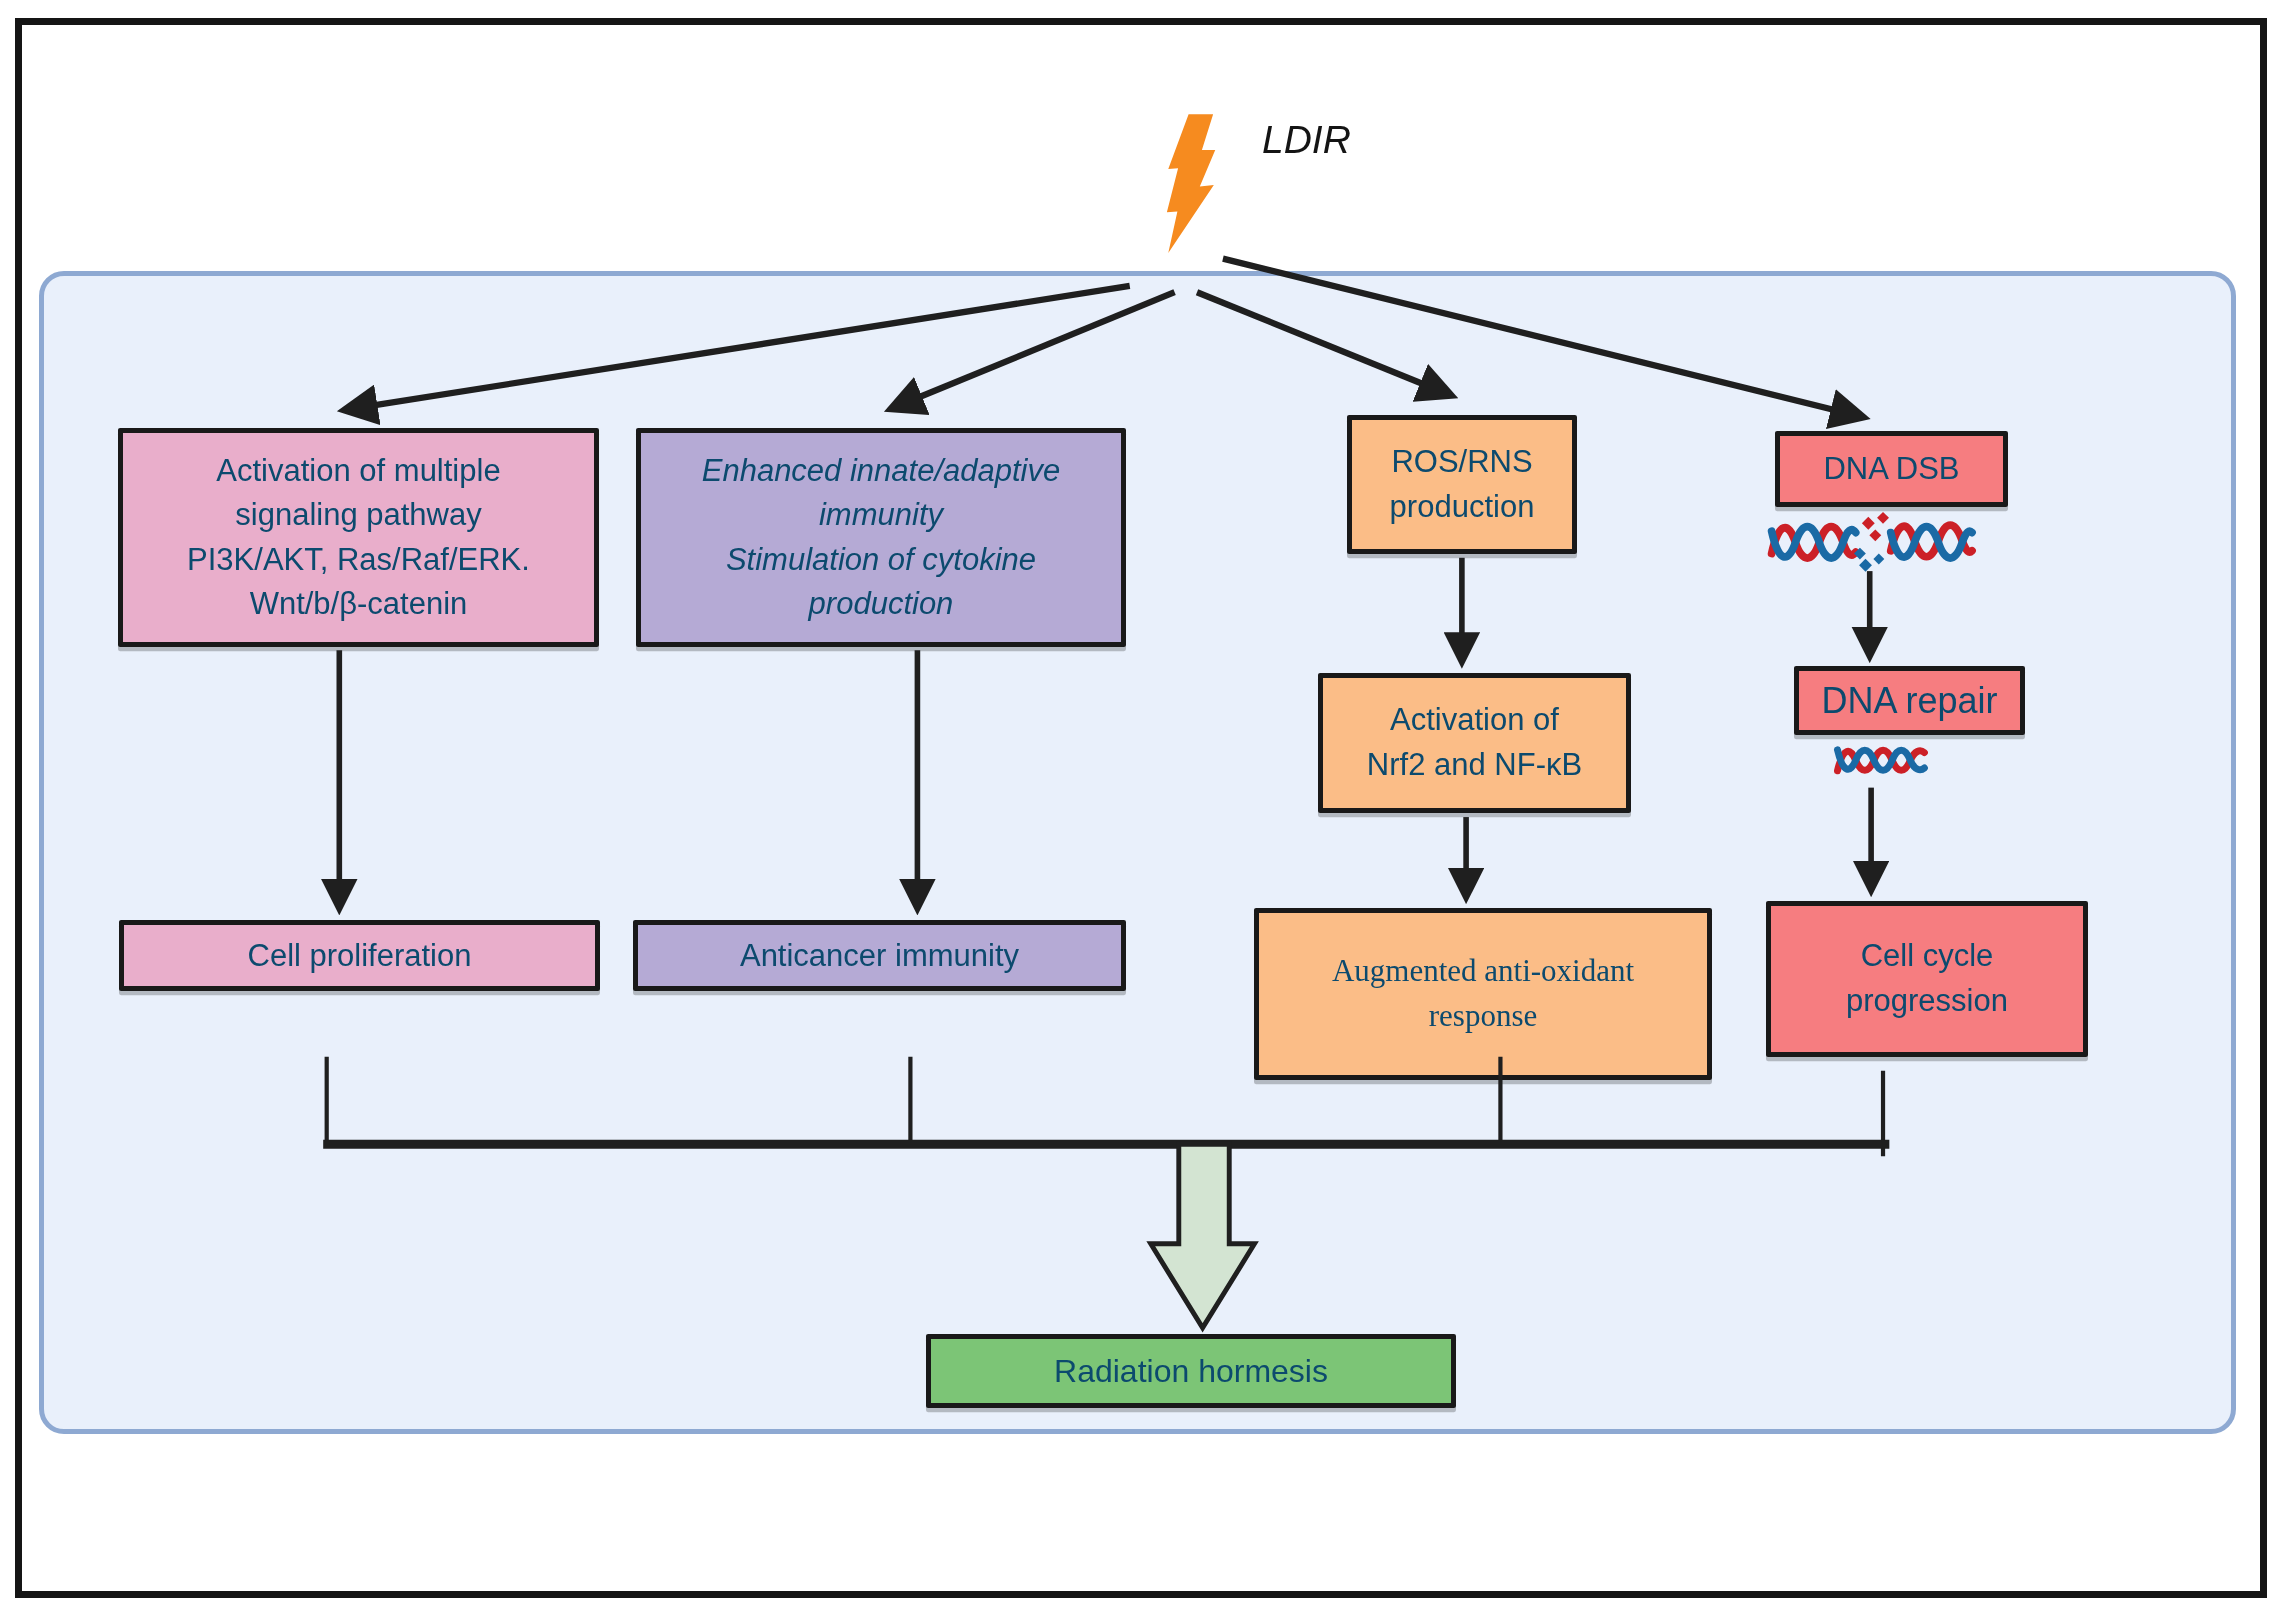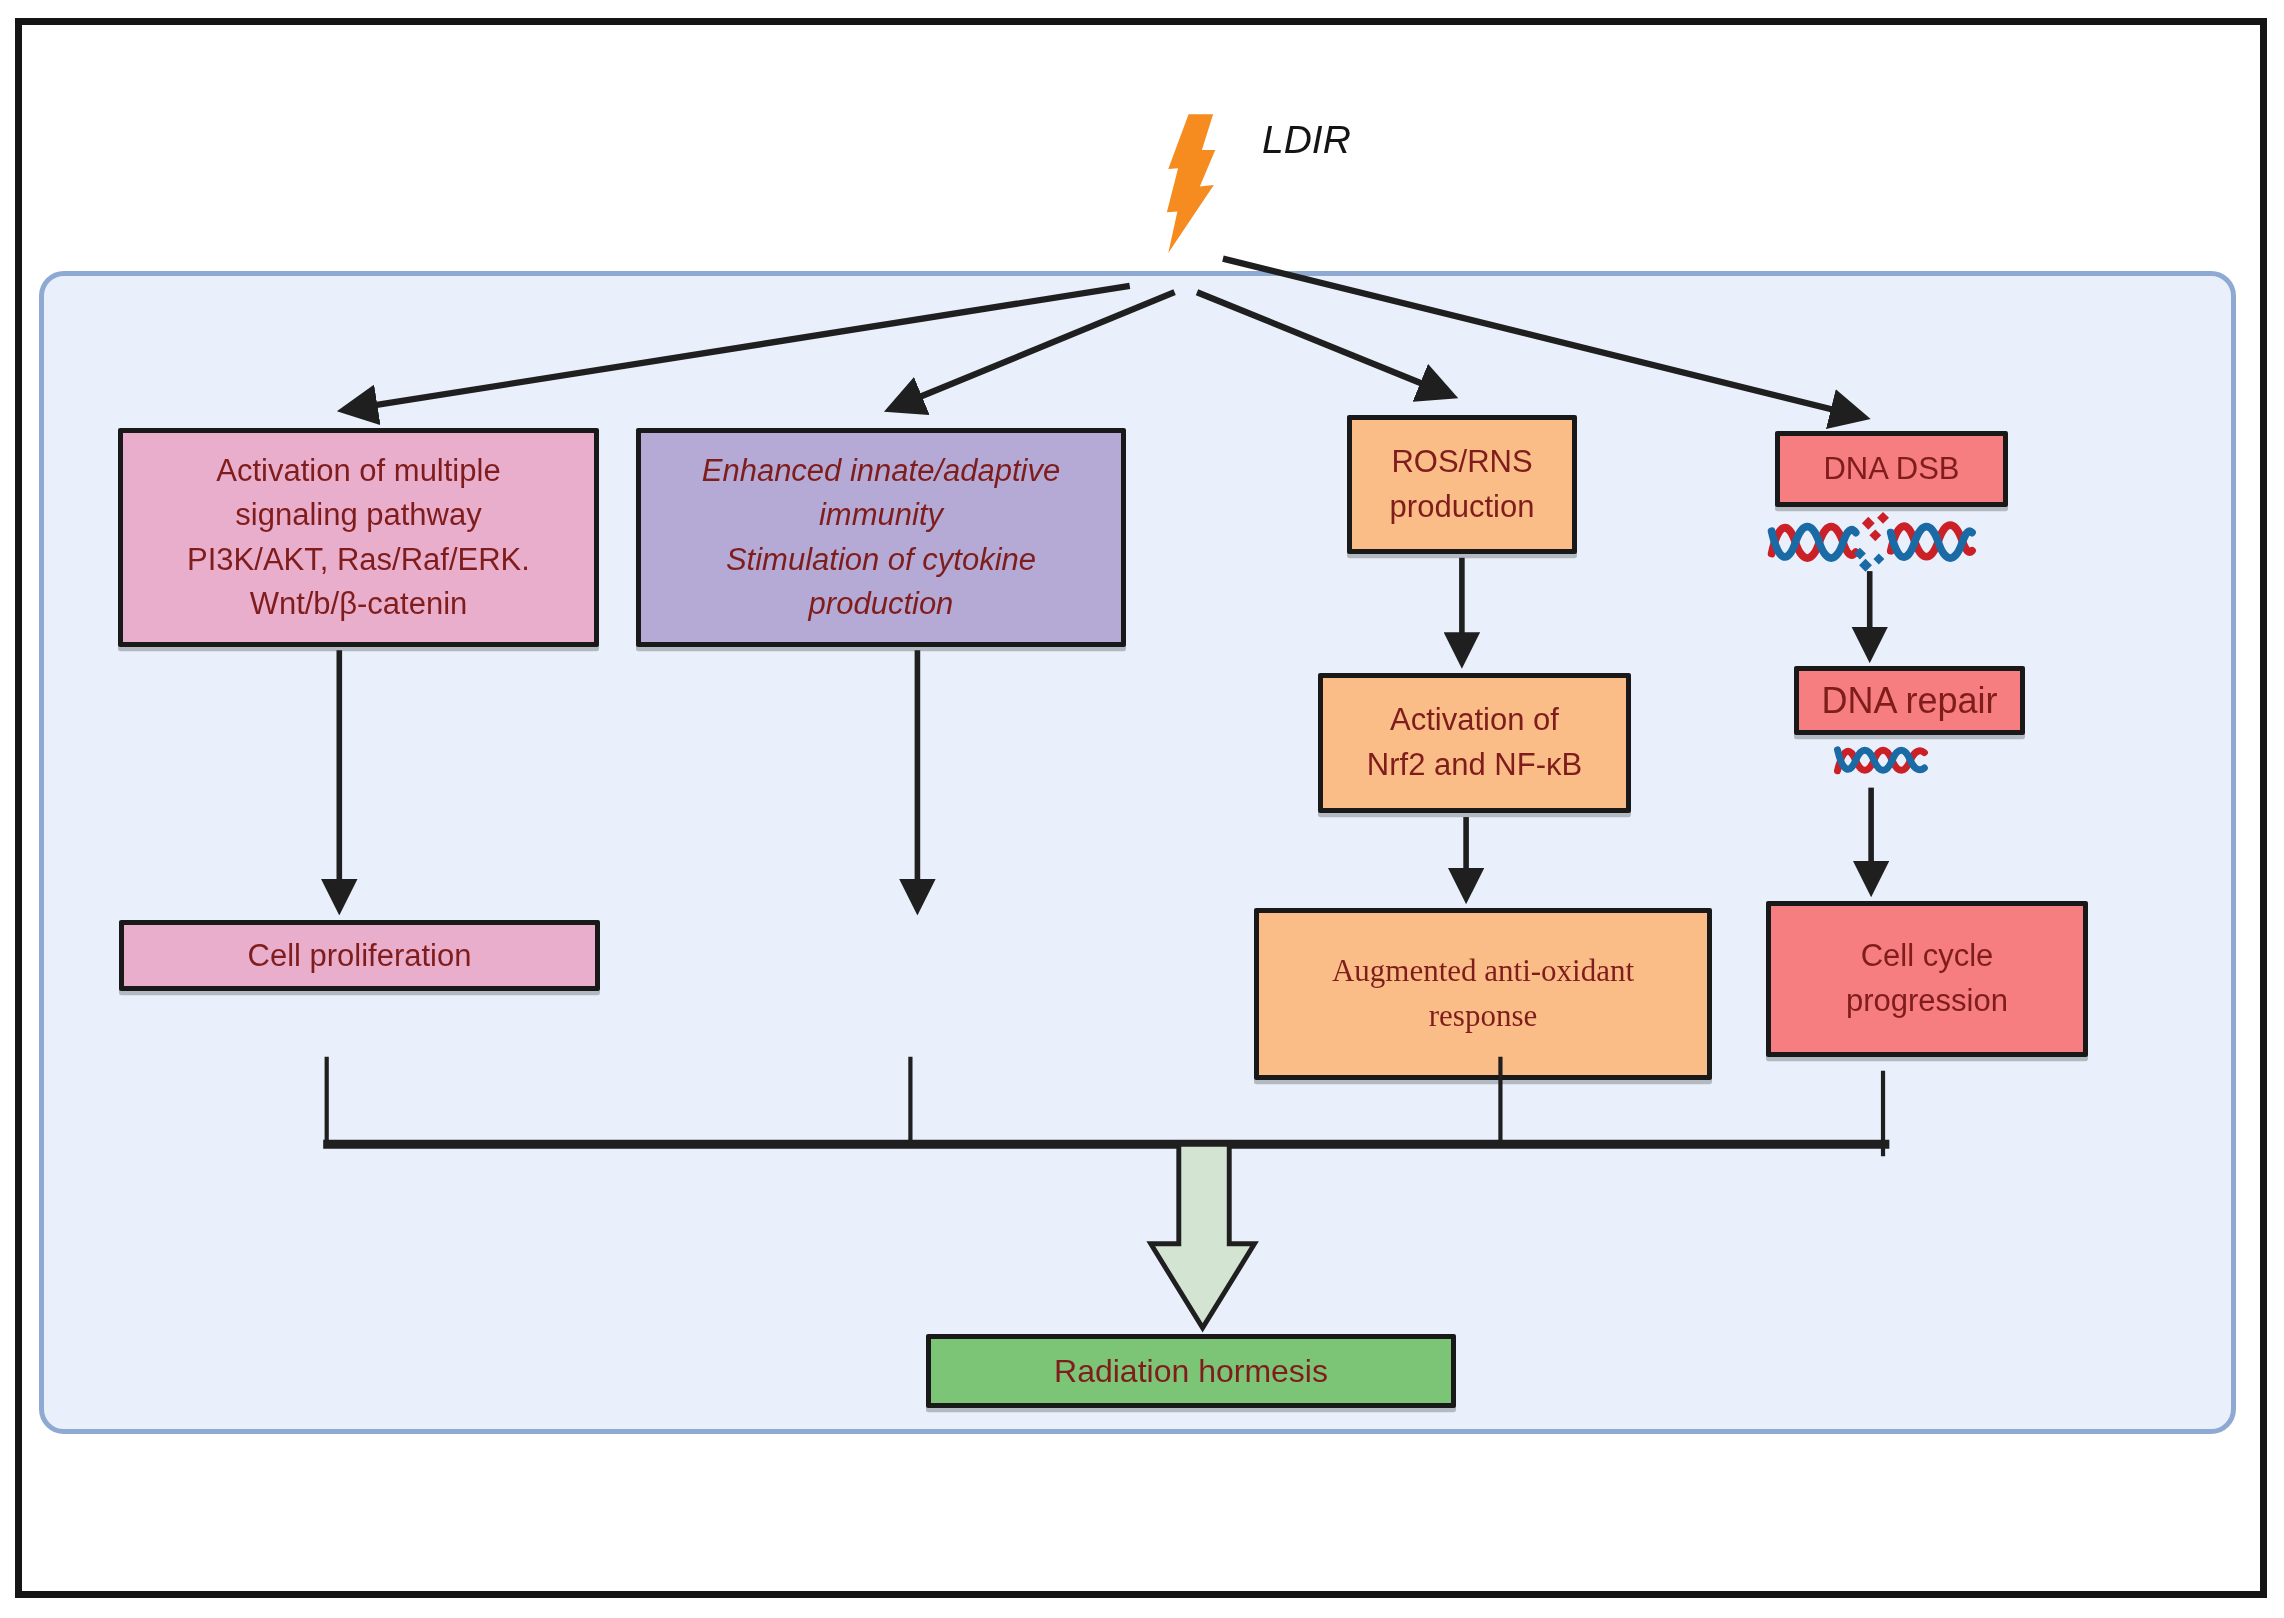--- a/index.html
+++ b/index.html
@@ -10,21 +10,21 @@
     border:7px solid #151515;box-sizing:border-box;background:transparent;}
 
   .container{position:absolute;left:39px;top:271px;width:2197px;height:1163px;
     box-sizing:border-box;border:5.6px solid var(--container-border,#8ea9d2);
     border-radius:25px;background:var(--container-fill,#e9f0fb);}
 
   .ldir{position:absolute;left:1262px;top:118px;font-size:39px;color:#141414;font-style:italic;}
 
   .node{position:absolute;box-sizing:border-box;border:5.6px solid #191919;border-radius:2.1px;
     display:flex;align-items:center;justify-content:center;text-align:center;
-    color:#7f1d1d;white-space:pre-line;box-shadow:0 4.2px 0 rgba(20,20,20,0.25);}
+    color:#0c4a6e;white-space:pre-line;box-shadow:0 4.2px 0 rgba(20,20,20,0.25);}
 
   .pink{background:var(--pink,#e9aecb);}
   .purple{background:var(--purple,#b5aad5);}
   .orange{background:var(--orange,#fbbd87);}
   .salmon{background:var(--salmon,#f67d80);}
   .greenbox{background:var(--green-box,#7cc576);}
 
   .b-signaling {left:118px; top:428px;  width:481px; height:219px; font-size:31px; line-height:1.42;}
   .b-immunity  {left:636px; top:428px;  width:490px; height:219px; font-size:31px; line-height:1.42;font-style:italic;}
   .b-ros       {left:1347px;top:415px;  width:230px; height:139px; font-size:31px; line-height:1.45;}
@@ -55,20 +55,21 @@
 PI3K/AKT, Ras/Raf/ERK.
 Wnt/b/β-catenin</div>
   <div class="node purple b-immunity">Enhanced innate/adaptive
 immunity
 Stimulation of cytokine
 production</div>
   <div class="node orange b-ros">ROS/RNS
 production</div>
   <div class="node salmon b-dnadsb">DNA DSB</div>
   <div class="node pink b-prolif">Cell proliferation</div>
+  <div class="node purple b-anticancer">Anticancer immunity</div>
   <div class="node orange b-nrf2">Activation of
 Nrf2 and NF-κB</div>
   <div class="node orange b-augmented">Augmented anti-oxidant
 response</div>
   <div class="node salmon b-dnarepair">DNA repair</div>
   <div class="node salmon b-cellcycle">Cell cycle
 progression</div>
   <div class="node greenbox b-hormesis">Radiation hormesis</div>
 
   <svg class="overlay" viewBox="0 0 3259 2309">

